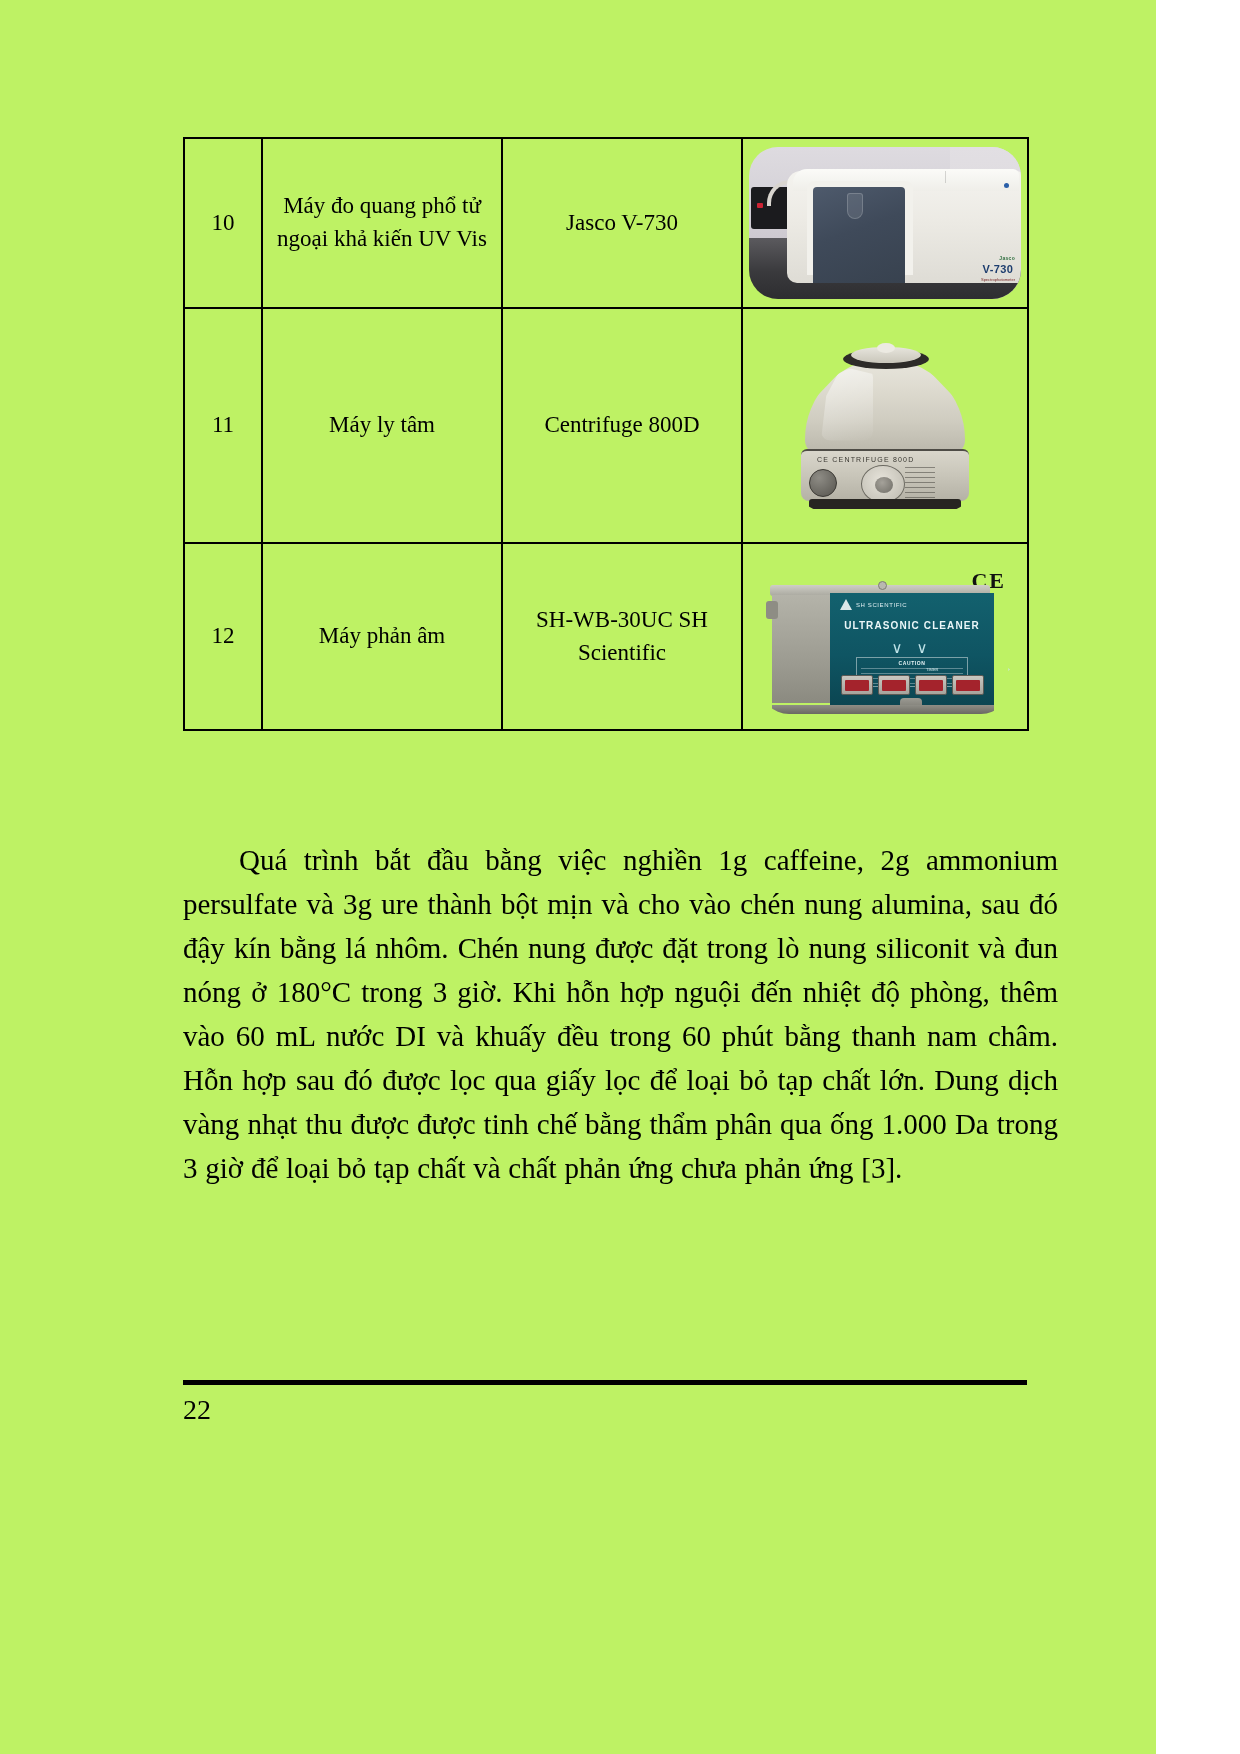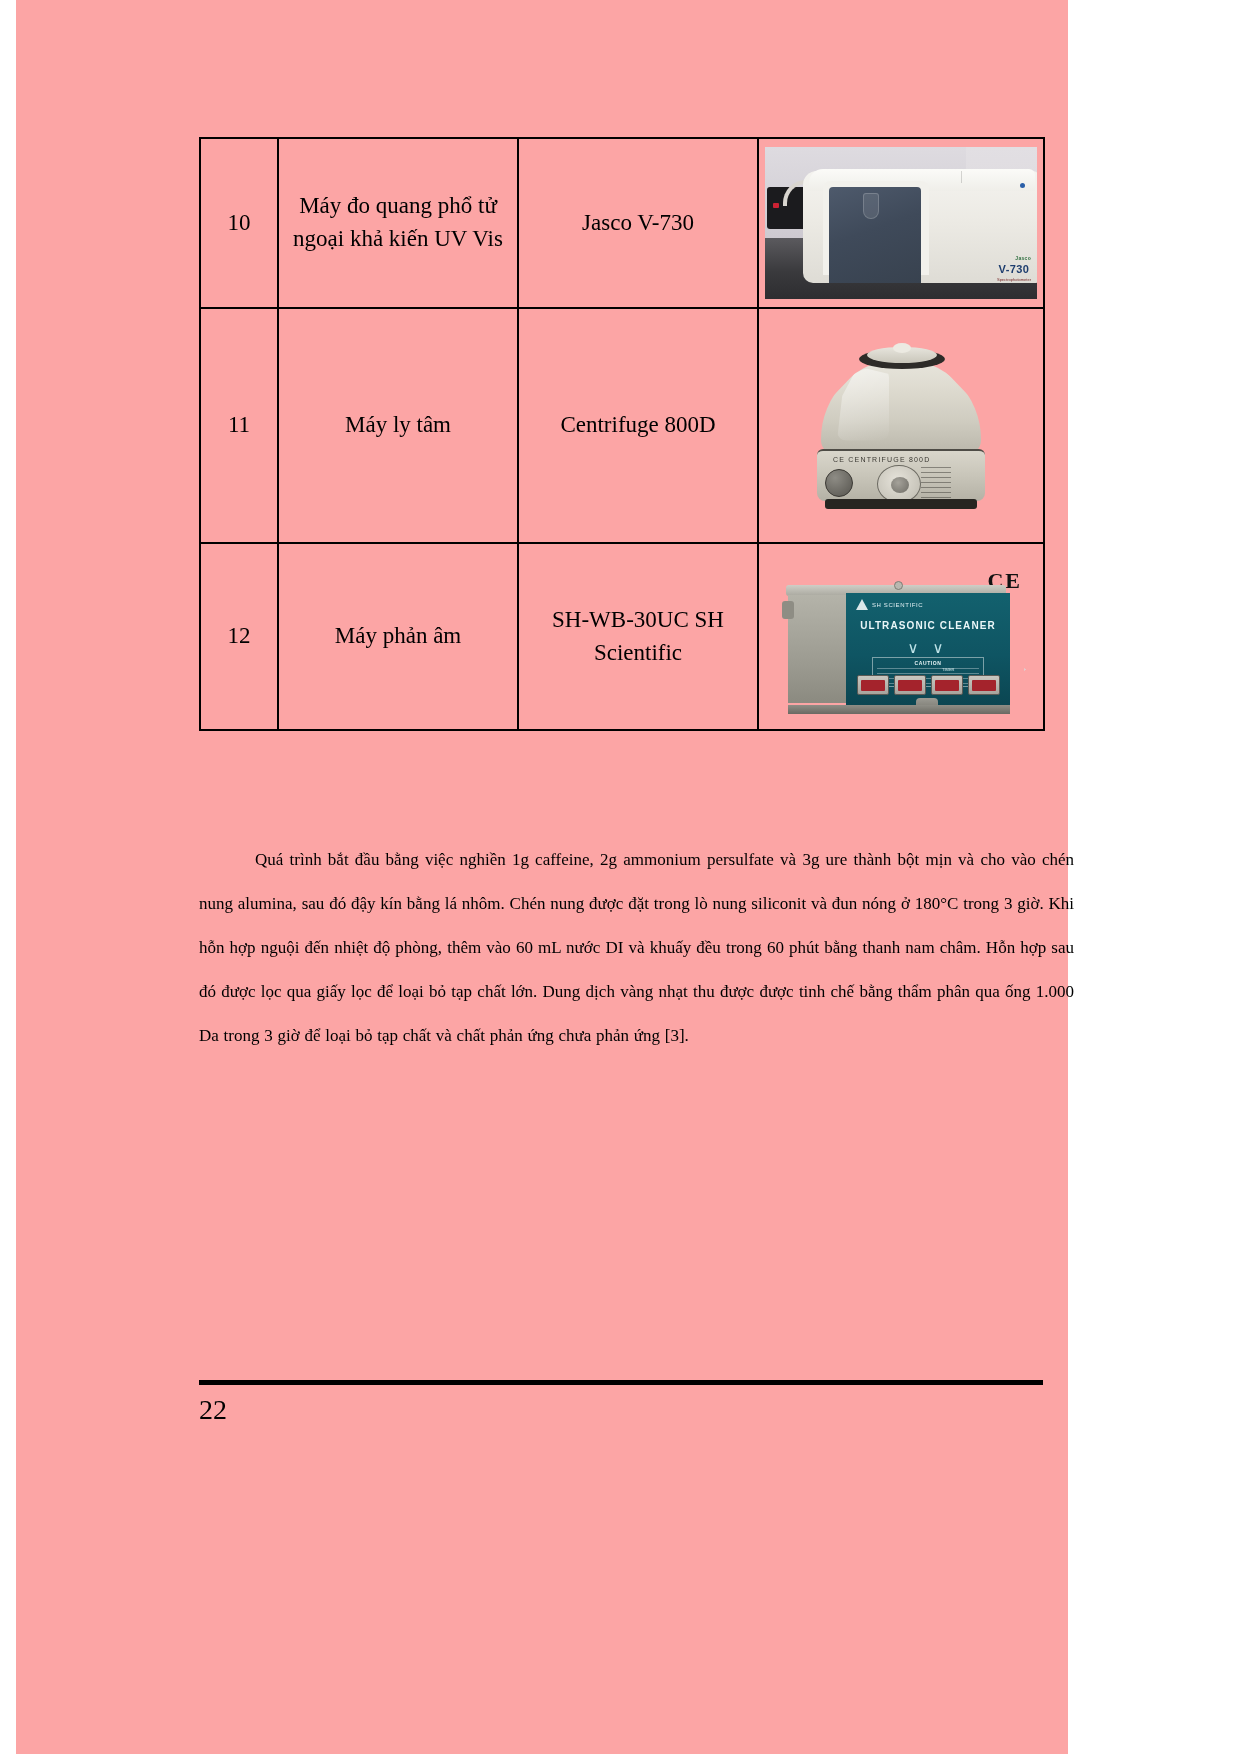--- a/index.html
+++ b/index.html
@@ -12,24 +12,24 @@
 
   body {
     font-family: "Liberation Serif", "DejaVu Serif", serif;
     color: #000000;
     position: relative;
     overflow: hidden;
   }
 
   .page {
     position: absolute;
-    left: 16px; top: 0;
-    width: 1052px;
+    left: 0; top: 0;
+    width: 1156px;
     height: 1754px;
-    background: #fca5a5;
+    background: #bef264;
   }
 
   
   .equip-table {
     position: absolute;
     left: 183px;
     top: 137px;
     width: 844px;
     border-collapse: collapse;
     table-layout: fixed;
@@ -49,20 +49,21 @@
 
   .row-1 td { height: 170px; }
   .row-2 td { height: 235px; }
   .row-3 td { height: 187px; }
 
   .img-cell { position: relative; overflow: hidden; }
   .photo-wrap {
     position: relative;
     margin: 0 auto;
     overflow: hidden;
+    border-radius: 29px;
   }
 
   
   .p1 { width: 272px; height: 152px; }
   .p1 .bg-wall {
     position: absolute; left: 0; top: 0; width: 100%; height: 62%;
     background: linear-gradient(180deg,#dedbe0 0%,#d4d1d7 60%,#cdc9d0 100%);
   }
   .p1 .bg-floor {
     position: absolute; left: 0; bottom: 0; width: 100%; height: 40%;
@@ -305,21 +306,21 @@
     position: absolute; left: 237px; top: 795px;
     font-size: 24px; font-weight: bold;
     display: flex; gap: 0;
   }
   .h3 .num { width: 88px; }
 
   .para {
     position: absolute;
     left: 183px; top: 838px;
     width: 875px;
-    font-size: 17px;
+    font-size: 29px;
     line-height: 44px;
     text-align: justify;
     text-indent: 56px;
     text-justify: inter-word;
     word-spacing: 0.5px;
   }
 
   
   .footer-rule {
     position: absolute; left: 183px; top: 1380px;

